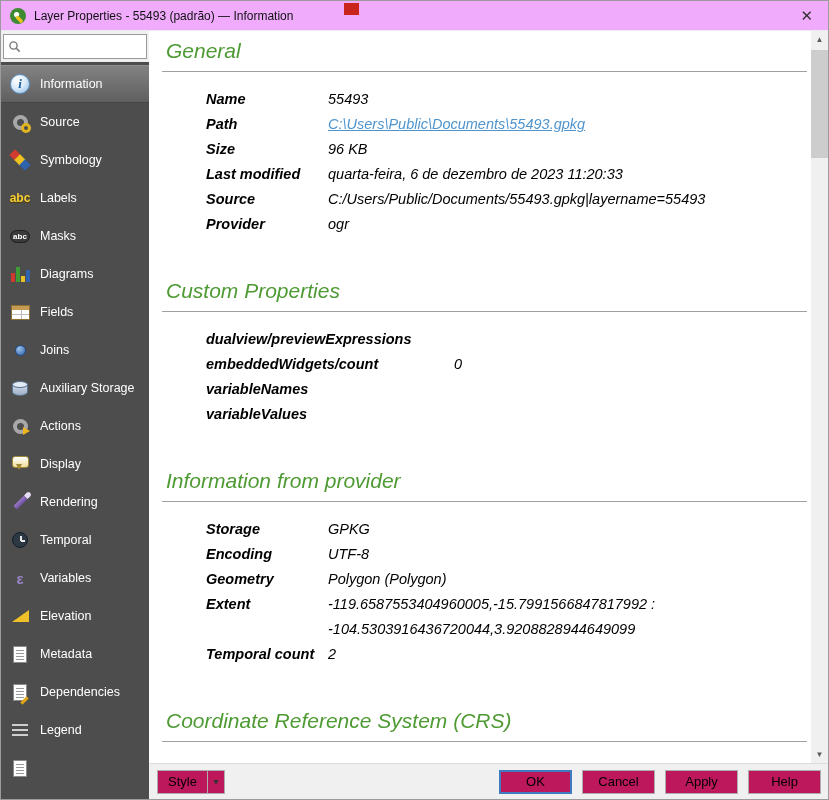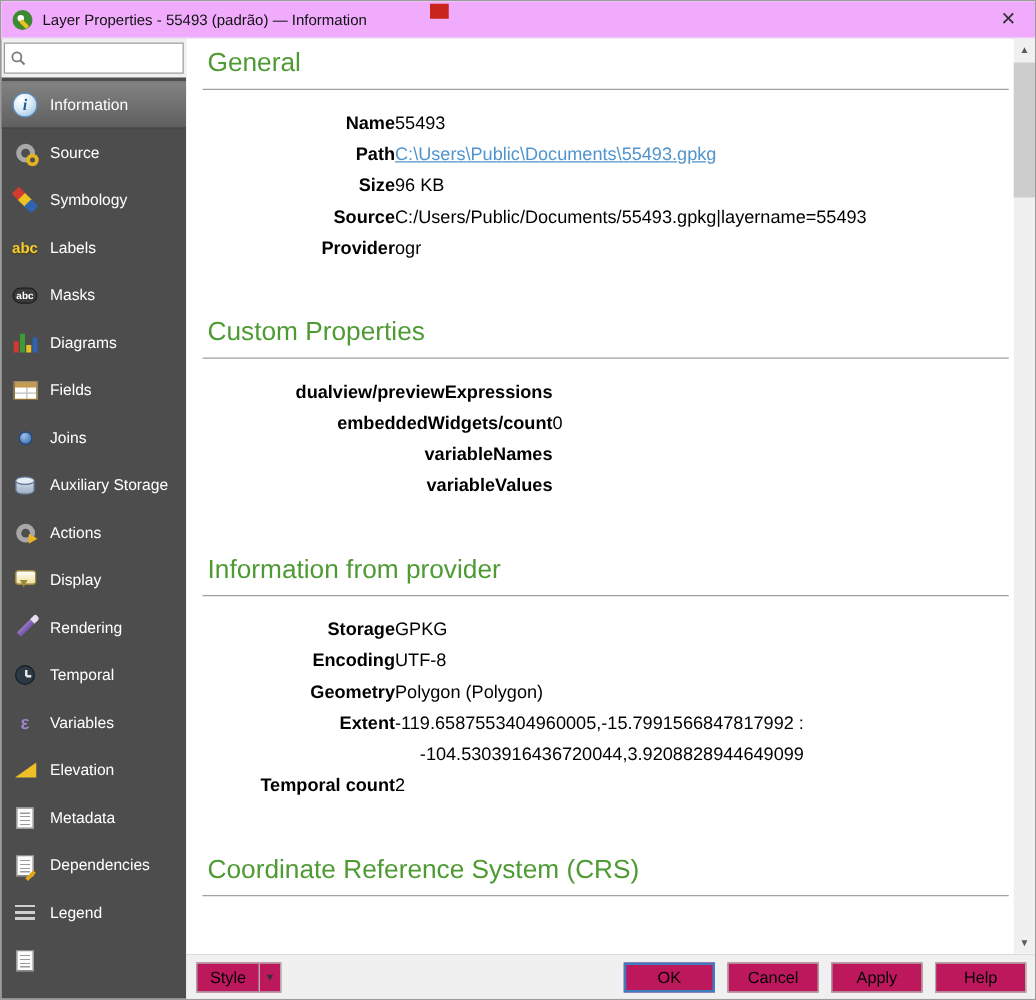--- a/index.html
+++ b/index.html
@@ -66,25 +66,25 @@
   .tri{width:0;height:0;border-left:17px solid transparent;border-bottom:12px solid #f0c028;}
   .doc{position:relative;width:14px;height:17px;background:#fdfdfd;border:1px solid #8a8a8a;}
   .doc::after{content:"";position:absolute;left:2px;right:2px;top:3px;height:10px;background:repeating-linear-gradient(to bottom,#9a9a9a 0 1px,transparent 1px 3px);}
   .doc.pencil::before{content:"";position:absolute;right:-3px;bottom:-2px;width:9px;height:3px;background:#e0a518;transform:rotate(-45deg);z-index:1;}
   .legend-ic{width:16px;height:13px;background:repeating-linear-gradient(to bottom,#cfcfcf 0 2px,transparent 2px 5px);}
 
   
   .right{flex:1;display:flex;flex-direction:column;min-width:0;}
   .content{flex:1;position:relative;background:#fff;overflow:hidden;}
   .content-inner{position:absolute;inset:0 17px 0 0;padding:0 12px 0 17px;overflow:hidden;}
-  .section{margin-top:8px;}
+  .section{margin-top:8px;font-style:italic;}
   .section + .section{margin-top:42px;}
   .sec-title{color:var(--heading-green,#4e9a33);font-size:21px;font-weight:400;margin:4px 0 8px;}
   hr.sep{border:none;border-top:1px solid #a0a0a0;margin:0 -8px 0 -4px;}
-  .kv{margin:15px 0 0 28px;font-size:14.5px;color:#000;text-align:right;}
+  .kv{margin:15px 0 0 40px;font-size:14.5px;color:#000;}
   .kv-row{display:flex;align-items:flex-start;}
   .kv-label{flex:0 0 122px;font-weight:700;line-height:25px;}
   .kv-value{line-height:25px;white-space:pre-line;}
   .kv.wide .kv-label{flex-basis:248px;}
   .kv a{color:var(--link-blue,#4f94cd);text-decoration:underline;cursor:pointer;}
 
   
   .scrollbar{position:absolute;top:0;right:0;bottom:0;width:17px;background:#f0f0f0;}
   .sb-btn{position:absolute;left:0;width:17px;height:17px;display:flex;align-items:center;justify-content:center;color:#5a5a5a;font-size:8px;background:none;border:none;padding:0;}
   .sb-up{top:0;} .sb-up::after{content:"▲";}
@@ -290,20 +290,24 @@
               </div>
               <div class="kv-row">
                 <div class="kv-label">Path</div>
                 <div class="kv-value"><a>C:\Users\Public\Documents\55493.gpkg</a></div>
               </div>
               <div class="kv-row">
                 <div class="kv-label">Size</div>
                 <div class="kv-value">96 KB</div>
               </div>
               <div class="kv-row">
+                <div class="kv-label">Last modified</div>
+                <div class="kv-value">quarta-feira, 6 de dezembro de 2023 11:20:33</div>
+              </div>
+              <div class="kv-row">
                 <div class="kv-label">Source</div>
                 <div class="kv-value">C:/Users/Public/Documents/55493.gpkg|layername=55493</div>
               </div>
               <div class="kv-row">
                 <div class="kv-label">Provider</div>
                 <div class="kv-value">ogr</div>
               </div>
             </div>
           </div>
 

